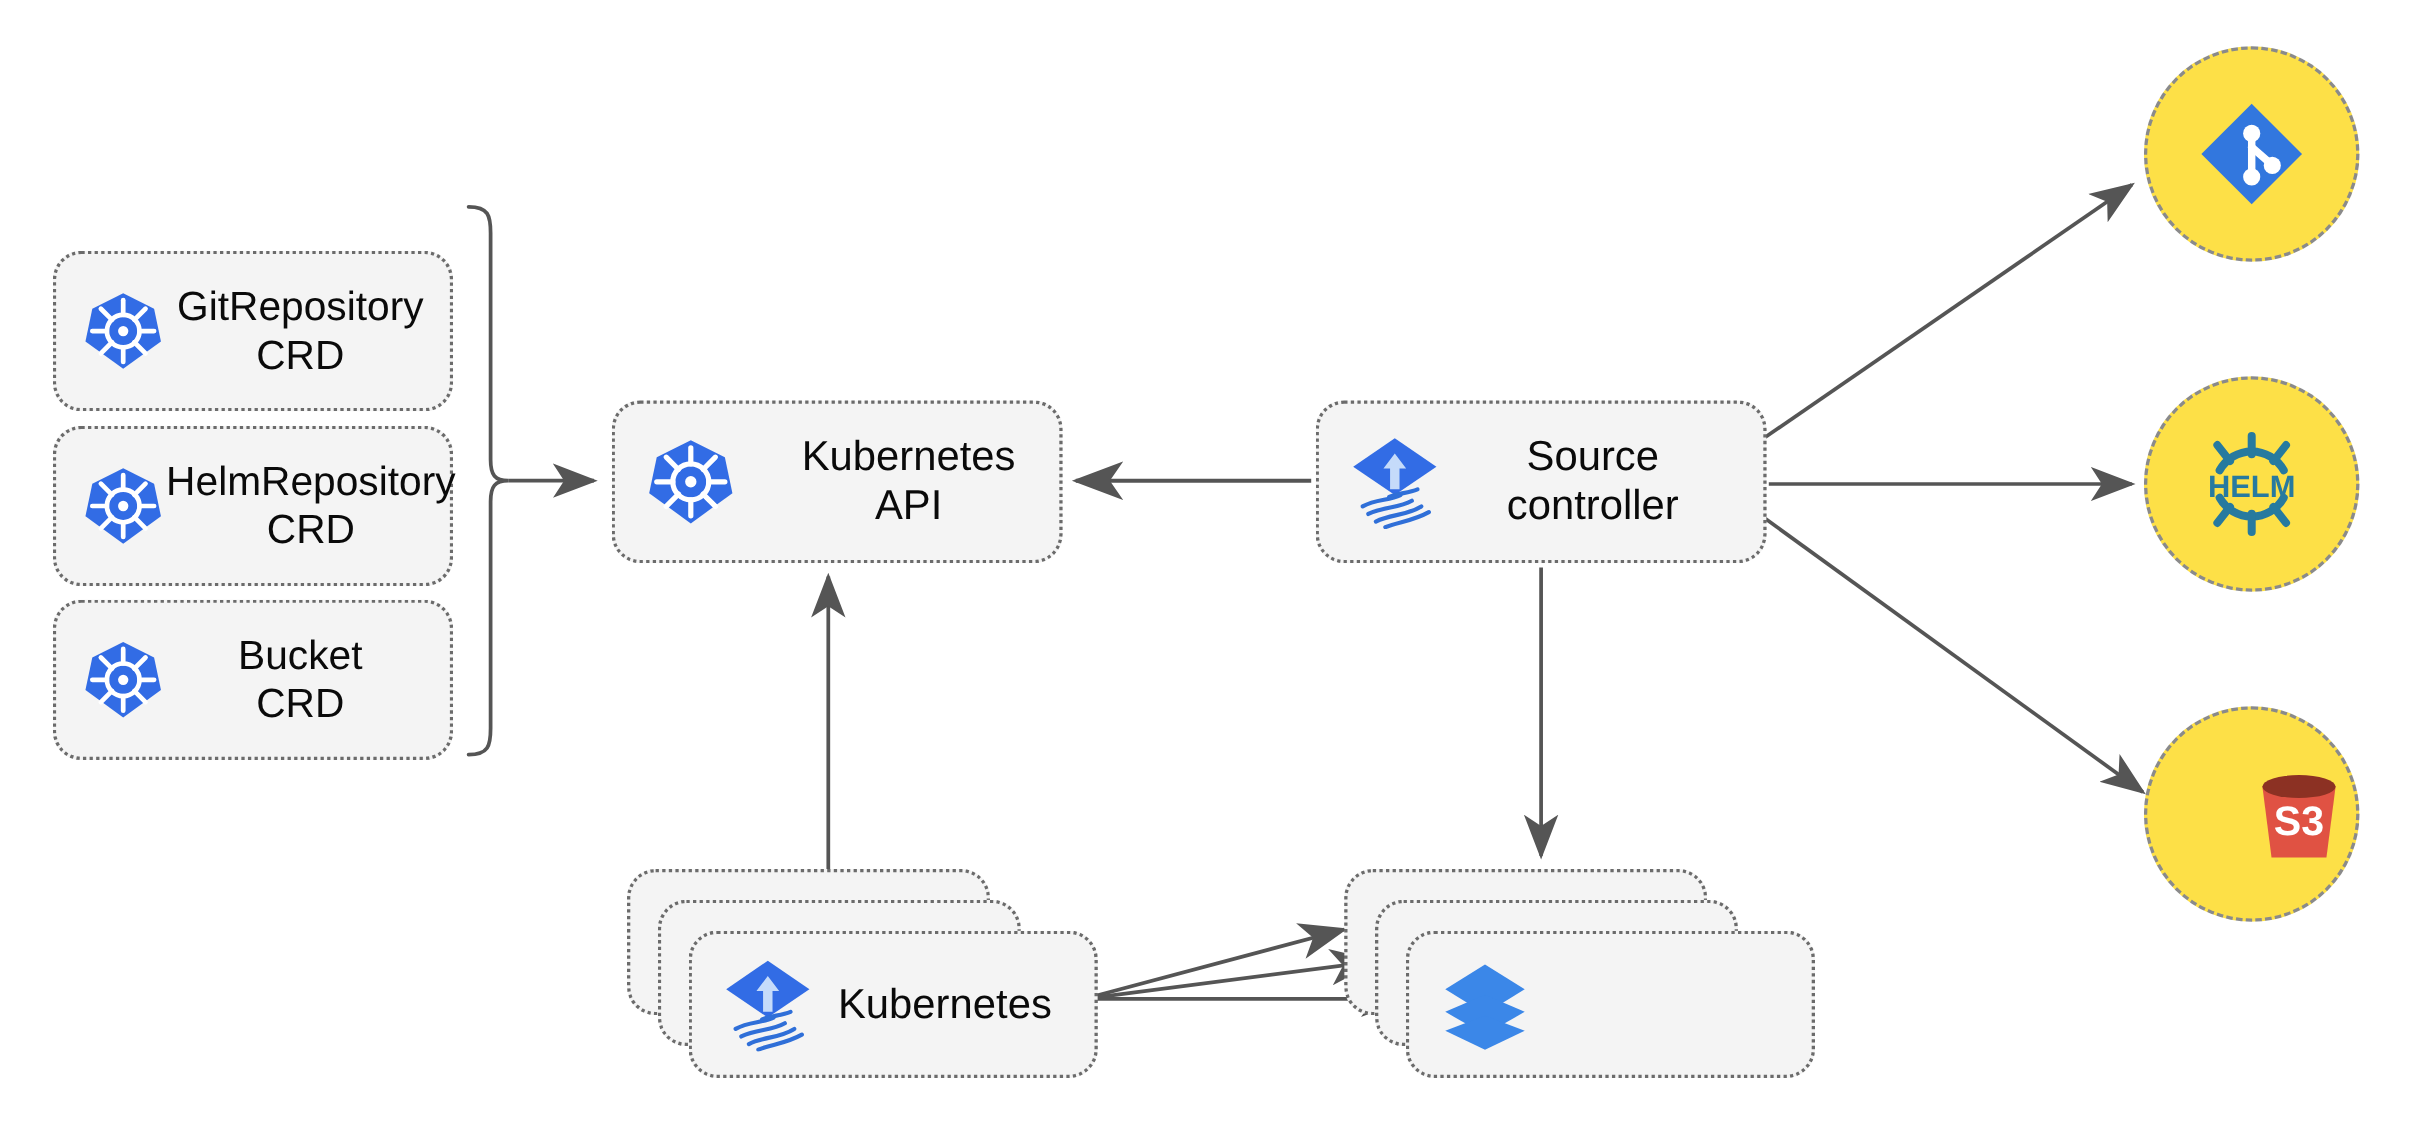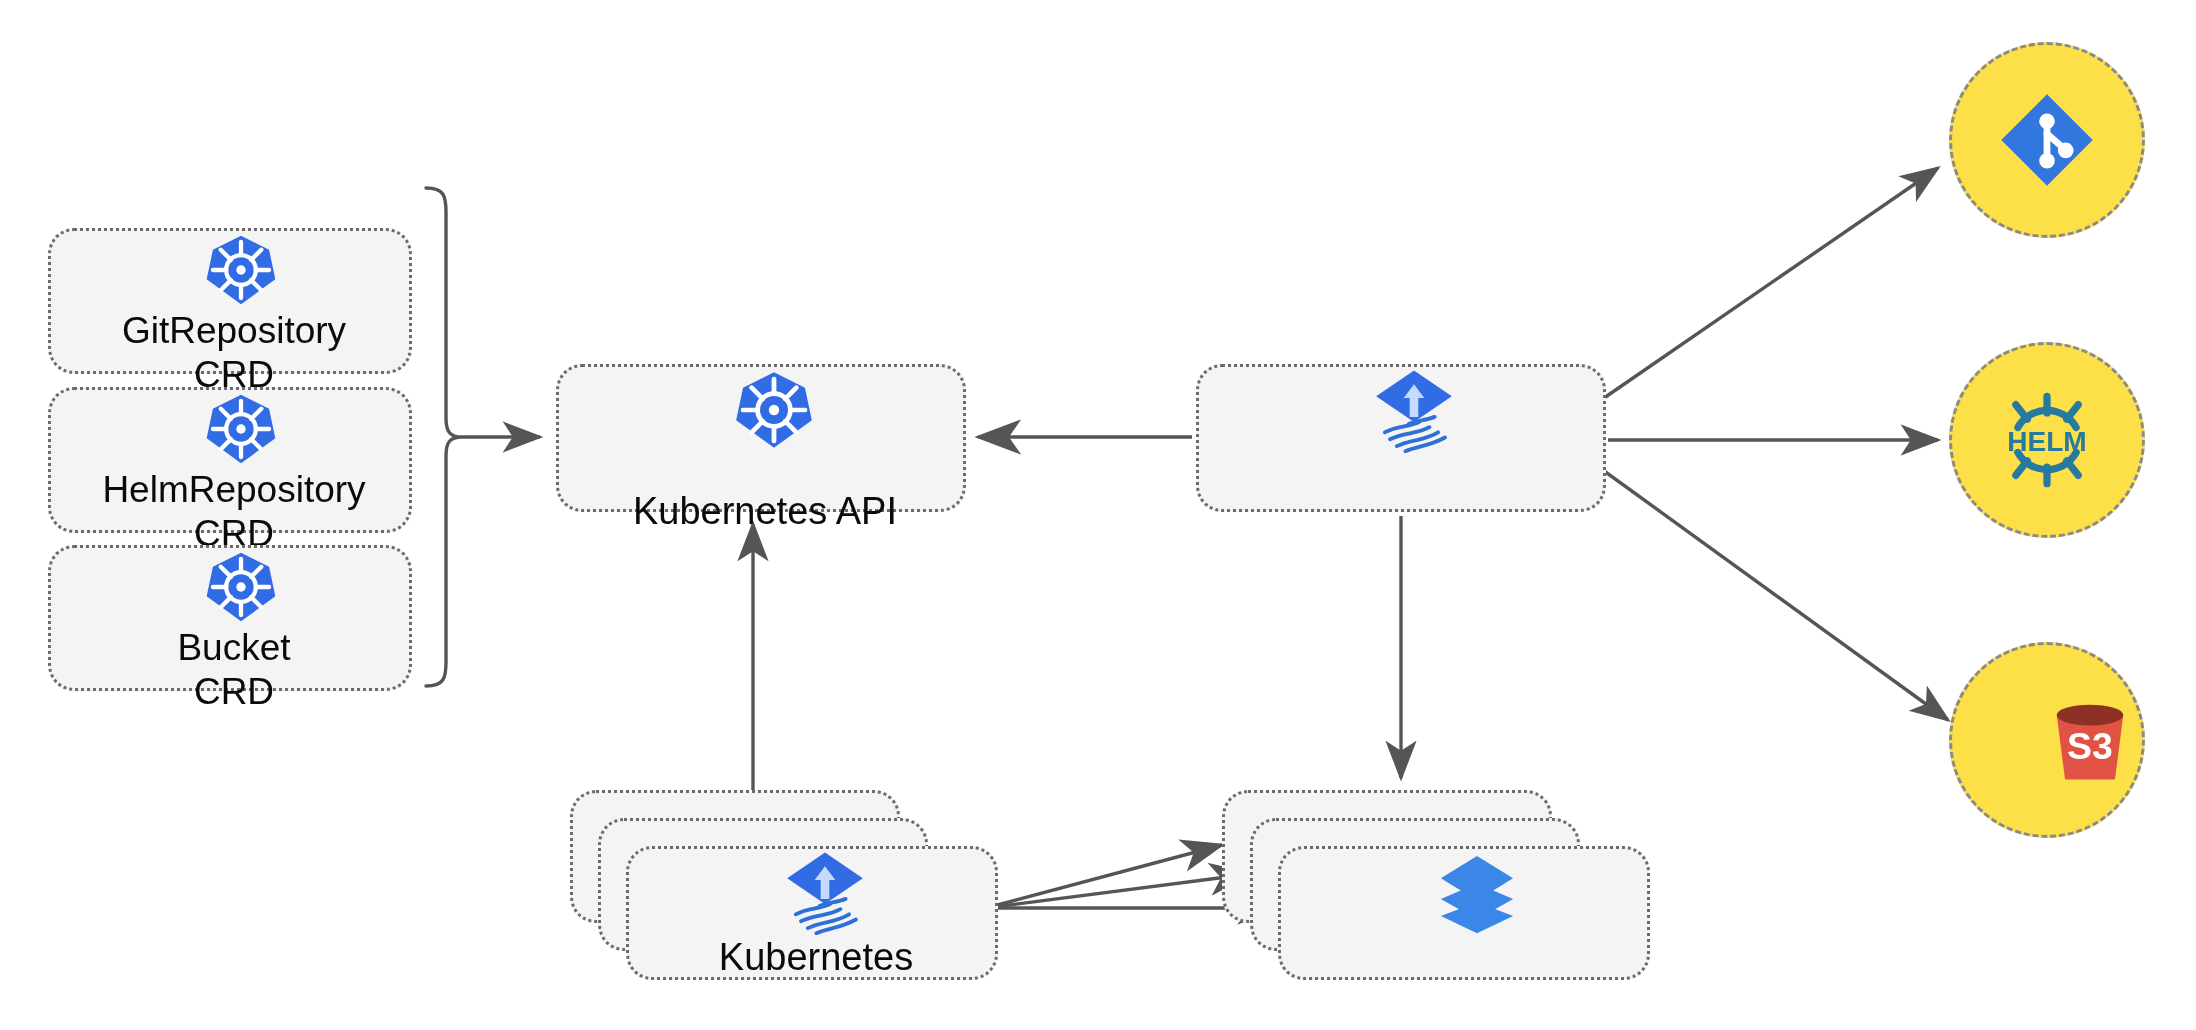--- a/index.html
+++ b/index.html
@@ -28,21 +28,21 @@
   }
 
   
   .node {
     position: absolute;
     box-sizing: border-box;
     background: #f4f4f4;
     border: 3px dotted #6b6b6b;
     border-radius: 26px;
     display: flex;
-    flex-direction: column;
+    flex-direction: row;
     align-items: center;
     justify-content: flex-start;
   }
   .node-label {
     font-size: 38px;
     line-height: 1.18;
     color: #0a0a0a;
     text-align: center;
     white-space: pre-line;
     flex: 1 1 auto;
@@ -244,20 +244,22 @@
       <polygon points="50,4 94,34 50,64 6,34" fill="#326CE5"></polygon>
       <path d="M50,20 L62,36 L55,36 L55,58 L45,58 L45,36 L38,36 Z" fill="#C5DBFA"></path>
       <g stroke="#2F6FD8" stroke-width="4.4" stroke-linecap="round" fill="none">
         <path d="M16,76 C30,68 44,70 56,64"></path>
         <path d="M22,84 C38,76 54,78 68,70"></path>
         <path d="M30,92 C46,84 62,86 78,76"></path>
         <path d="M40,98 C54,92 68,92 86,82"></path>
         <path d="M44,66 C54,62 64,62 74,58"></path>
       </g>
     </svg>
+    <span class="node-label">Source
+controller</span>
   </div>
 
   <div class="stack" style="left:570px; top:790px;">
     <div class="ghost g1"></div>
     <div class="ghost g2"></div>
     <div class="node front">
       <svg class="node-icon" viewBox="0 0 100 100">
         <polygon points="50,4 94,34 50,64 6,34" fill="#326CE5"></polygon>
         <path d="M50,20 L62,36 L55,36 L55,58 L45,58 L45,36 L38,36 Z" fill="#C5DBFA"></path>
         <g stroke="#2F6FD8" stroke-width="4.4" stroke-linecap="round" fill="none">

